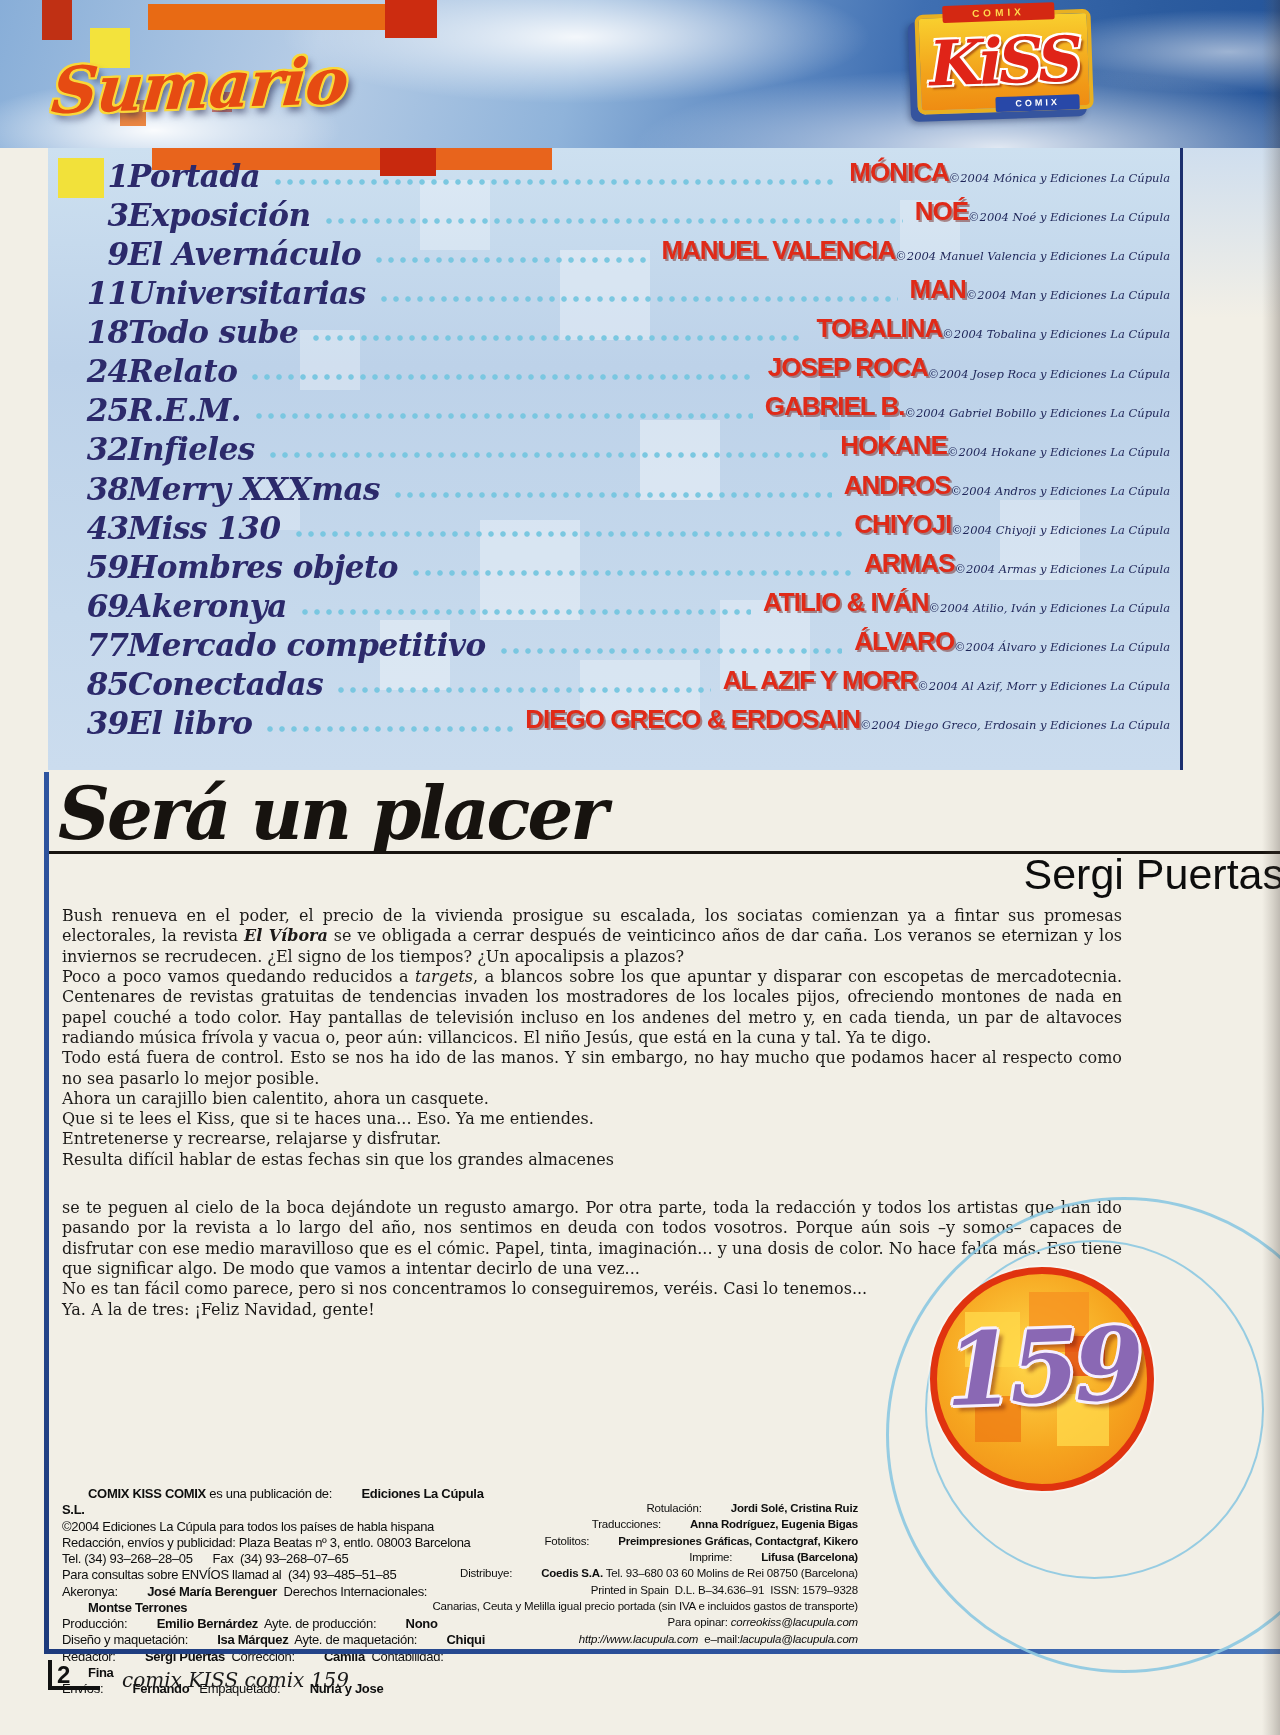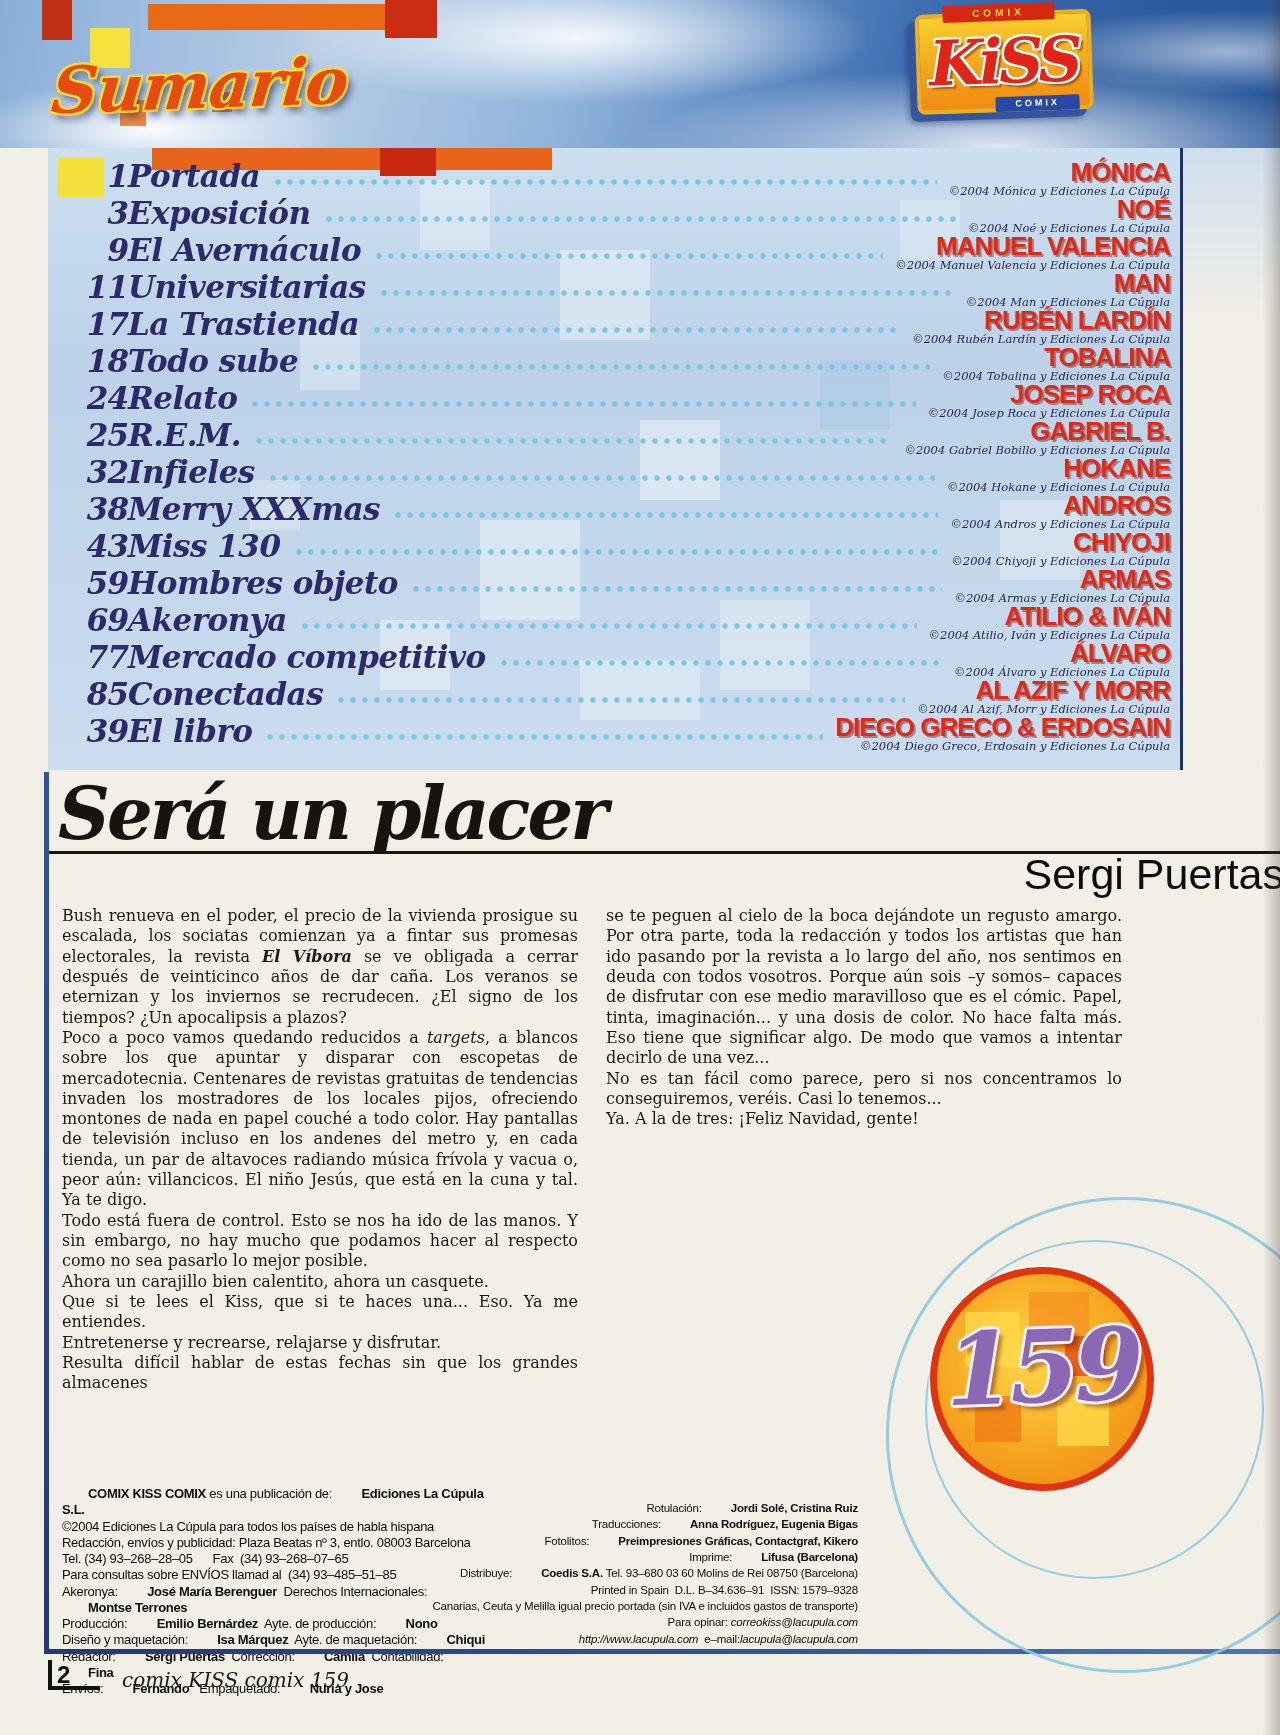--- a/index.html
+++ b/index.html
@@ -89,21 +89,21 @@
     font-family:"DejaVu Serif",serif;font-style:italic;font-weight:600;
     font-size:31px;line-height:1.05;color:#2c2a6b;letter-spacing:-0.5px;
     white-space:nowrap;
   }
   .toc-leader{
     flex:1 1 0;min-width:14px;height:8px;margin:18px 12px 0 14px;
     background-image:radial-gradient(circle at 4px 4px, rgba(118,198,224,.95) 2.3px, rgba(118,198,224,0) 3.2px);
     background-size:12px 8px;background-repeat:repeat-x;
   }
   .toc-author-block{
-    flex:0 0 auto;display:flex;flex-direction:column;align-items:flex-end;line-height:1;
+    flex:0 0 auto;display:flex;flex-direction:row;align-items:flex-end;line-height:1;
   }
   .toc-author{
     font-family:"Liberation Sans",sans-serif;font-weight:bold;
     font-size:26px;line-height:.95;color:#e02a18;letter-spacing:-1px;
     white-space:nowrap;
     text-shadow:2px 2px 0 rgba(110,20,10,.45);
   }
   .toc-copy{
     font-family:"DejaVu Serif",serif;font-style:italic;
     font-size:11.5px;color:#1e2558;margin-top:1px;white-space:nowrap;
@@ -115,21 +115,21 @@
     font-family:"DejaVu Serif",serif;font-style:italic;font-weight:700;
     font-size:72px;line-height:1;color:#17130f;letter-spacing:-3px;
   }
   .byline{
     position:absolute;right:-4px;top:853px;
     font-family:"Liberation Sans",sans-serif;font-size:43px;line-height:1;
     color:#0d0d0d;letter-spacing:0px;
   }
   .columns{
     position:absolute;left:62px;top:906px;width:1060px;
-    display:flex;gap:28px;
+    display:flex;gap:28px;flex-direction:column;
   }
   .col{flex:1 1 0;}
   .par{
     margin:0;font-family:"DejaVu Serif",serif;font-size:16px;line-height:1.27;
     color:#1c1a18;text-align:justify;
   }
   .sg-b{font-weight:bold;margin-left:26px;}
   .sg-i{font-style:italic;}
   .sg-bi{font-weight:bold;font-style:italic;}
   
@@ -257,29 +257,20 @@
   <div class="toc-row">
     <span class="toc-num">11</span>
     <span class="toc-title">Universitarias</span>
     <span class="toc-leader"></span>
     <span class="toc-author-block">
       <span class="toc-author">MAN</span>
       <span class="toc-copy">©2004 Man y Ediciones La Cúpula</span>
     </span>
   </div>
 
-  <div class="toc-row">
-    <span class="toc-num">17</span>
-    <span class="toc-title">La Trastienda</span>
-    <span class="toc-leader"></span>
-    <span class="toc-author-block">
-      <span class="toc-author">RUBÉN LARDÍN</span>
-      <span class="toc-copy">©2004 Rubén Lardín y Ediciones La Cúpula</span>
-    </span>
-  </div>
 
   <div class="toc-row">
     <span class="toc-num">18</span>
     <span class="toc-title">Todo sube</span>
     <span class="toc-leader"></span>
     <span class="toc-author-block">
       <span class="toc-author">TOBALINA</span>
       <span class="toc-copy">©2004 Tobalina y Ediciones La Cúpula</span>
     </span>
   </div>

